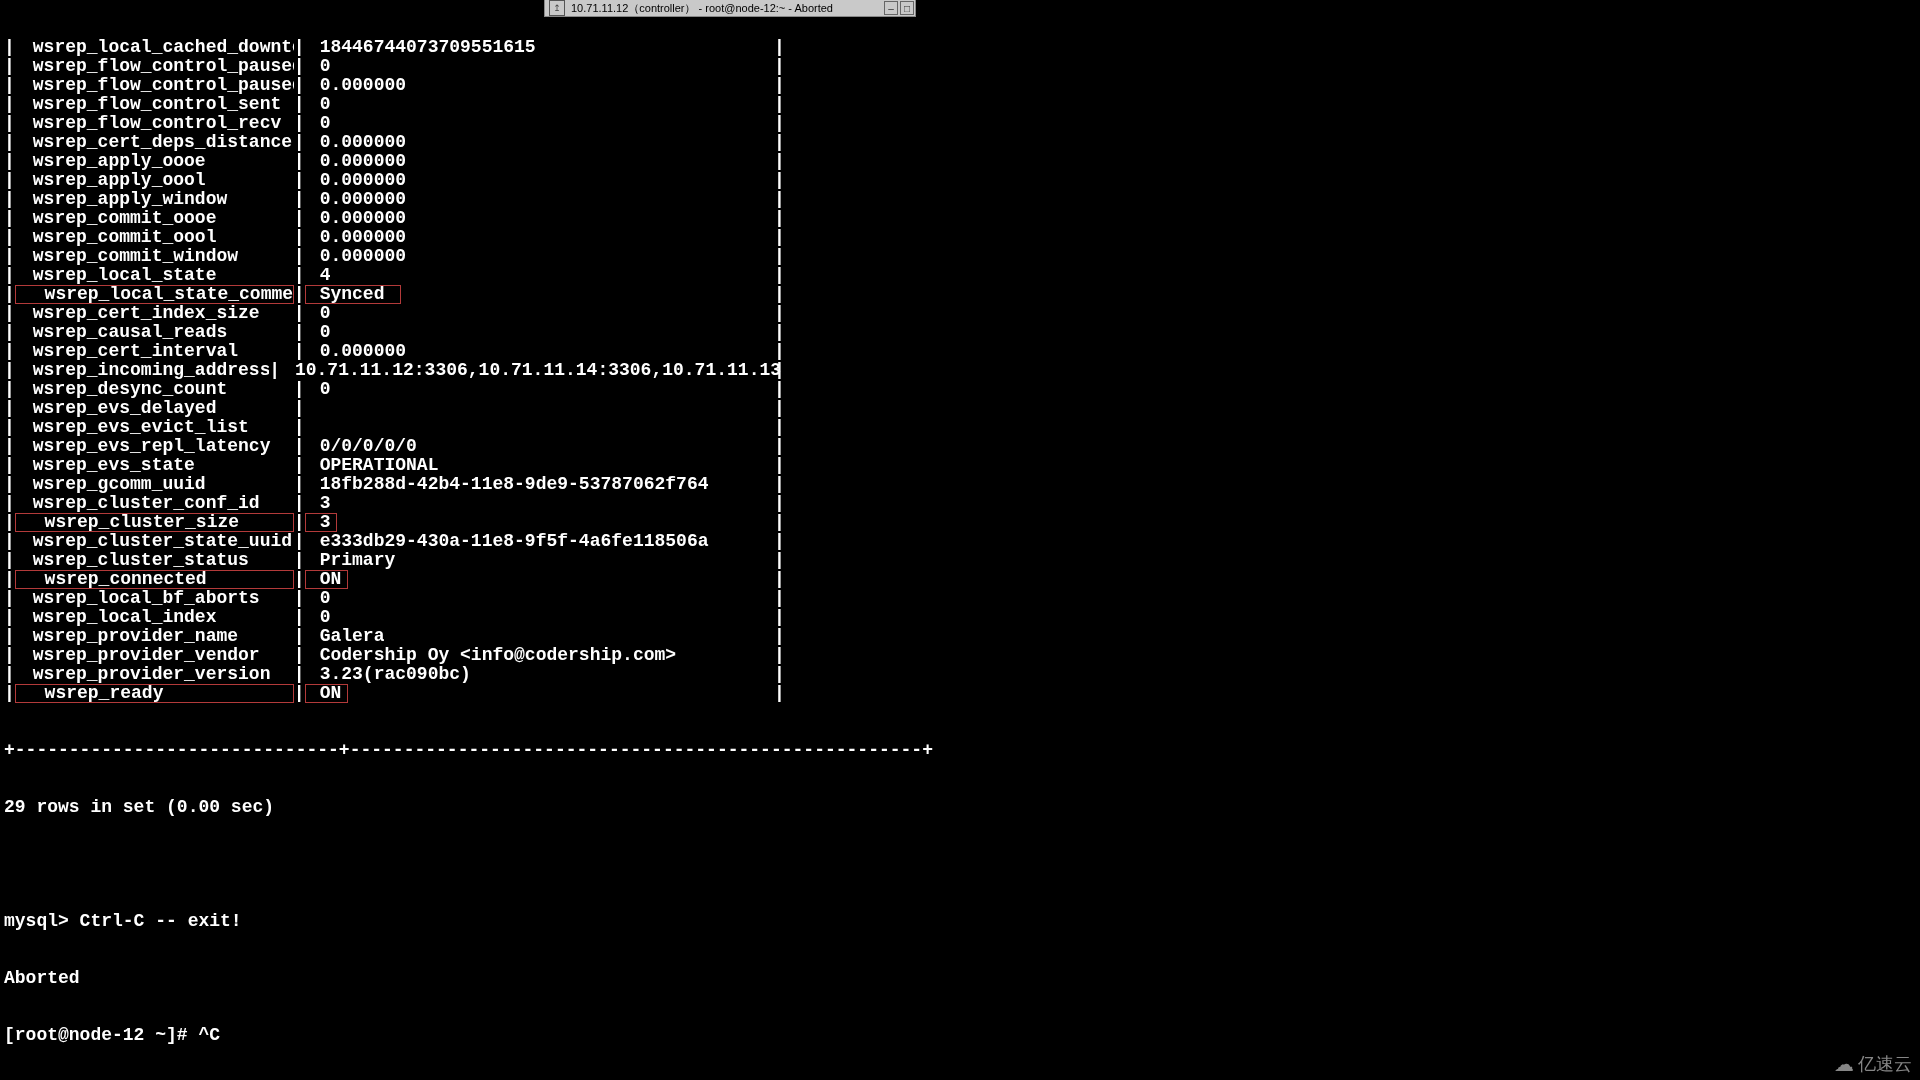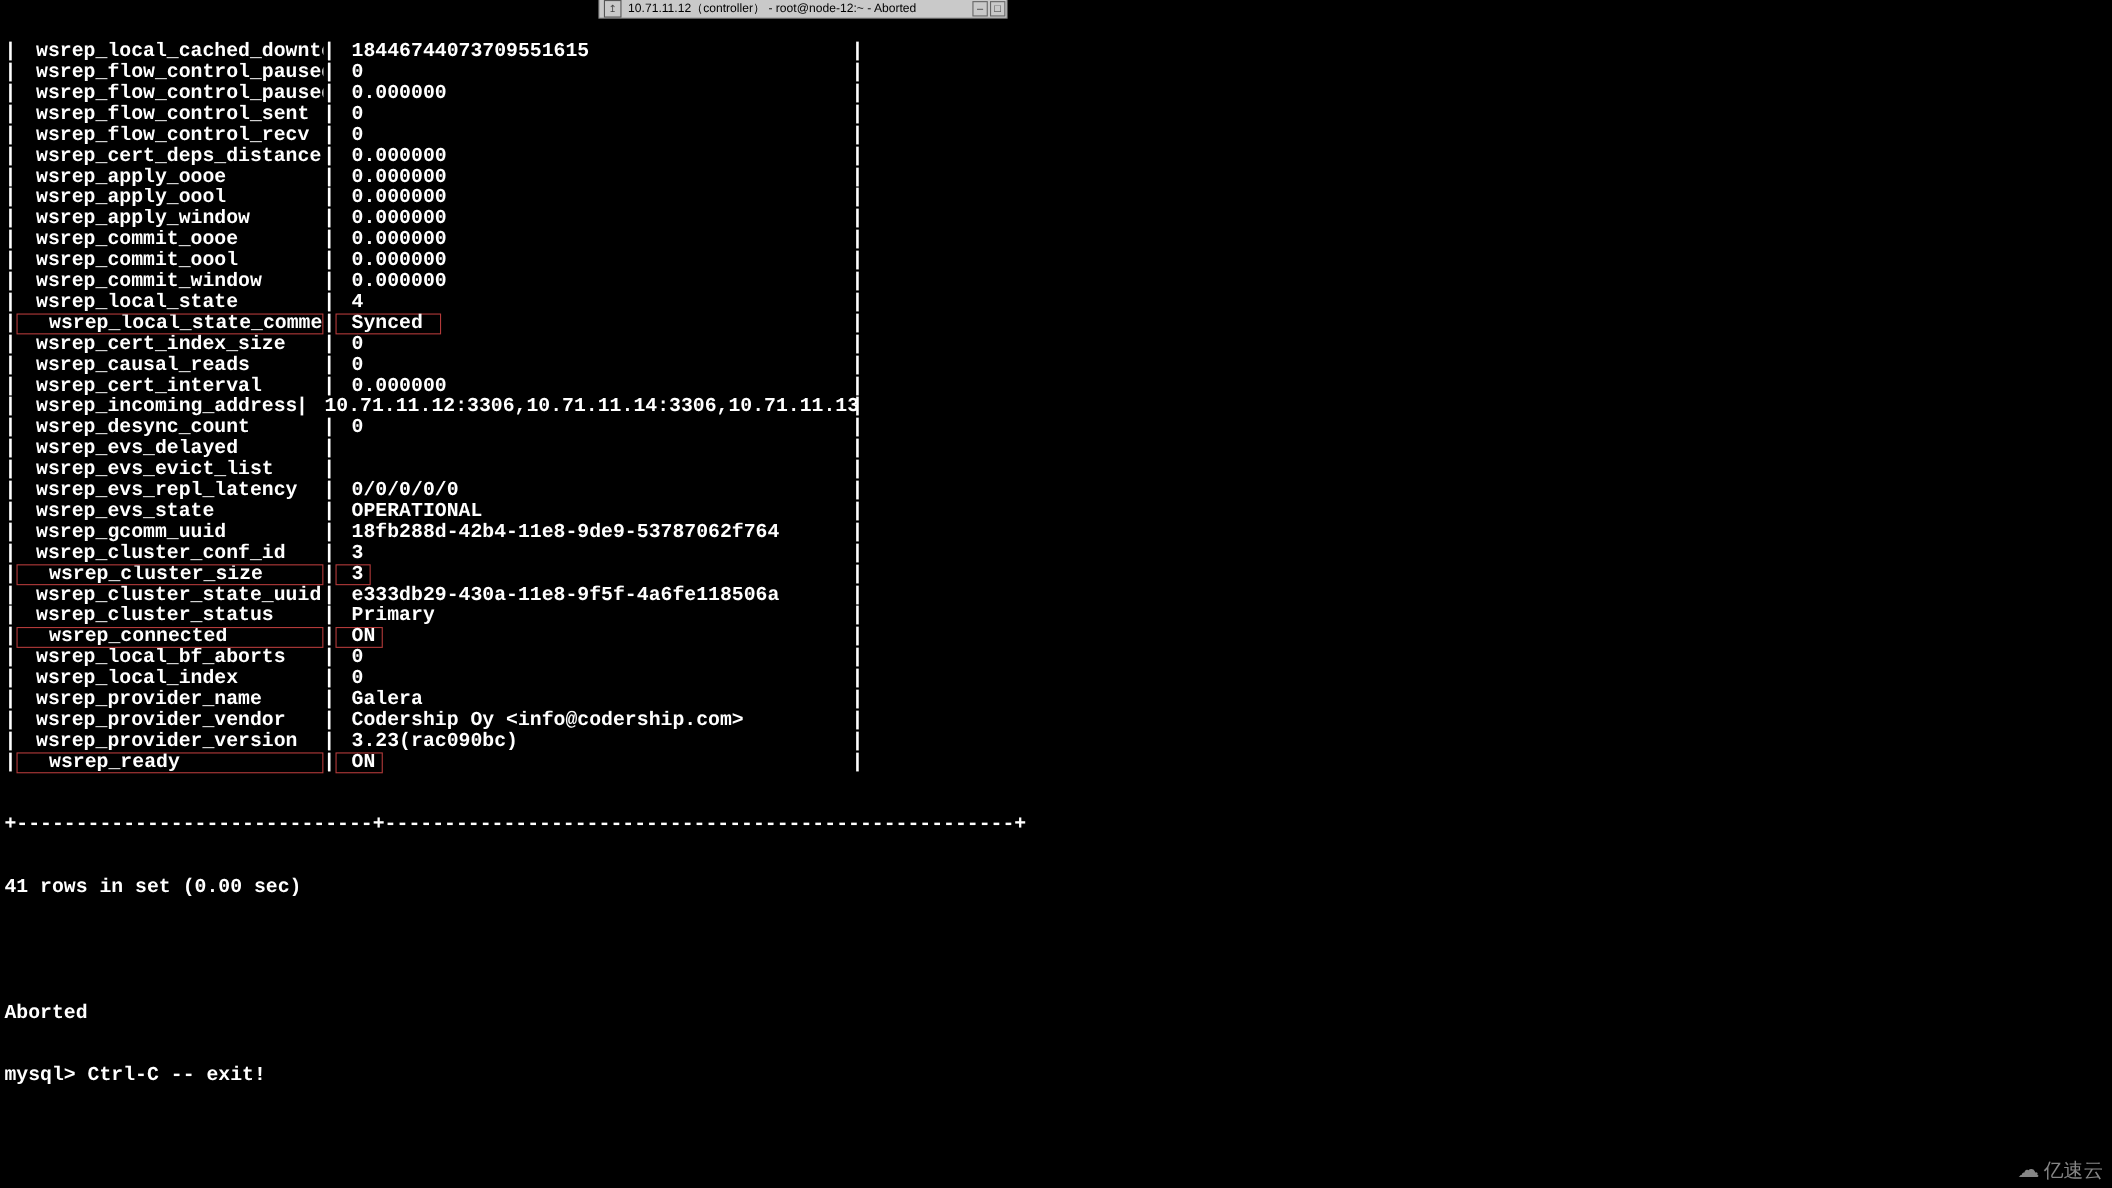--- a/index.html
+++ b/index.html
@@ -26,24 +26,25 @@
   .watermark{position:absolute;right:8px;bottom:6px;color:#bfbfbf;font-family:Arial,sans-serif;
     font-size:18px;font-weight:normal;display:flex;align-items:center;gap:4px;opacity:.7;}
   .watermark .cloud{font-size:20px;}
 </style>
 </head>
 <body>
 
 <div class="terminal">
   <div id="rows-mount"><div class="row"><div style="position: relative; display: flex; width: 780px; height: 19px; align-items: center;"><span class="bar">|</span><span class="cell-name">wsrep_local_cached_downto</span><span class="bar">|</span><span class="cell-val">18446744073709551615</span><span style="position: absolute; left: 770px;">|</span></div></div><div class="row"><div style="position: relative; display: flex; width: 780px; height: 19px; align-items: center;"><span class="bar">|</span><span class="cell-name">wsrep_flow_control_paused_ns</span><span class="bar">|</span><span class="cell-val">0</span><span style="position: absolute; left: 770px;">|</span></div></div><div class="row"><div style="position: relative; display: flex; width: 780px; height: 19px; align-items: center;"><span class="bar">|</span><span class="cell-name">wsrep_flow_control_paused</span><span class="bar">|</span><span class="cell-val">0.000000</span><span style="position: absolute; left: 770px;">|</span></div></div><div class="row"><div style="position: relative; display: flex; width: 780px; height: 19px; align-items: center;"><span class="bar">|</span><span class="cell-name">wsrep_flow_control_sent</span><span class="bar">|</span><span class="cell-val">0</span><span style="position: absolute; left: 770px;">|</span></div></div><div class="row"><div style="position: relative; display: flex; width: 780px; height: 19px; align-items: center;"><span class="bar">|</span><span class="cell-name">wsrep_flow_control_recv</span><span class="bar">|</span><span class="cell-val">0</span><span style="position: absolute; left: 770px;">|</span></div></div><div class="row"><div style="position: relative; display: flex; width: 780px; height: 19px; align-items: center;"><span class="bar">|</span><span class="cell-name">wsrep_cert_deps_distance</span><span class="bar">|</span><span class="cell-val">0.000000</span><span style="position: absolute; left: 770px;">|</span></div></div><div class="row"><div style="position: relative; display: flex; width: 780px; height: 19px; align-items: center;"><span class="bar">|</span><span class="cell-name">wsrep_apply_oooe</span><span class="bar">|</span><span class="cell-val">0.000000</span><span style="position: absolute; left: 770px;">|</span></div></div><div class="row"><div style="position: relative; display: flex; width: 780px; height: 19px; align-items: center;"><span class="bar">|</span><span class="cell-name">wsrep_apply_oool</span><span class="bar">|</span><span class="cell-val">0.000000</span><span style="position: absolute; left: 770px;">|</span></div></div><div class="row"><div style="position: relative; display: flex; width: 780px; height: 19px; align-items: center;"><span class="bar">|</span><span class="cell-name">wsrep_apply_window</span><span class="bar">|</span><span class="cell-val">0.000000</span><span style="position: absolute; left: 770px;">|</span></div></div><div class="row"><div style="position: relative; display: flex; width: 780px; height: 19px; align-items: center;"><span class="bar">|</span><span class="cell-name">wsrep_commit_oooe</span><span class="bar">|</span><span class="cell-val">0.000000</span><span style="position: absolute; left: 770px;">|</span></div></div><div class="row"><div style="position: relative; display: flex; width: 780px; height: 19px; align-items: center;"><span class="bar">|</span><span class="cell-name">wsrep_commit_oool</span><span class="bar">|</span><span class="cell-val">0.000000</span><span style="position: absolute; left: 770px;">|</span></div></div><div class="row"><div style="position: relative; display: flex; width: 780px; height: 19px; align-items: center;"><span class="bar">|</span><span class="cell-name">wsrep_commit_window</span><span class="bar">|</span><span class="cell-val">0.000000</span><span style="position: absolute; left: 770px;">|</span></div></div><div class="row"><div style="position: relative; display: flex; width: 780px; height: 19px; align-items: center;"><span class="bar">|</span><span class="cell-name">wsrep_local_state</span><span class="bar">|</span><span class="cell-val">4</span><span style="position: absolute; left: 770px;">|</span></div></div><div class="row"><div style="position: relative; display: flex; width: 780px; height: 19px; align-items: center;"><span class="bar">|</span><span class="highlight-name cell-name" style="width: 279px;"> wsrep_local_state_comment</span><span class="bar">|</span><span class="highlight-val" style="padding-left: 14px; padding-right: 6px; min-width: 96px;">Synced</span><span style="position: absolute; left: 770px;">|</span></div></div><div class="row"><div style="position: relative; display: flex; width: 780px; height: 19px; align-items: center;"><span class="bar">|</span><span class="cell-name">wsrep_cert_index_size</span><span class="bar">|</span><span class="cell-val">0</span><span style="position: absolute; left: 770px;">|</span></div></div><div class="row"><div style="position: relative; display: flex; width: 780px; height: 19px; align-items: center;"><span class="bar">|</span><span class="cell-name">wsrep_causal_reads</span><span class="bar">|</span><span class="cell-val">0</span><span style="position: absolute; left: 770px;">|</span></div></div><div class="row"><div style="position: relative; display: flex; width: 780px; height: 19px; align-items: center;"><span class="bar">|</span><span class="cell-name">wsrep_cert_interval</span><span class="bar">|</span><span class="cell-val">0.000000</span><span style="position: absolute; left: 770px;">|</span></div></div><div class="row"><div style="position: relative; display: flex; width: 780px; height: 19px; align-items: center;"><span class="bar">|</span><span class="cell-name">wsrep_incoming_addresses</span><span class="bar">|</span><span class="cell-val">10.71.11.12:3306,10.71.11.14:3306,10.71.11.13:3306</span><span style="position: absolute; left: 770px;">|</span></div></div><div class="row"><div style="position: relative; display: flex; width: 780px; height: 19px; align-items: center;"><span class="bar">|</span><span class="cell-name">wsrep_desync_count</span><span class="bar">|</span><span class="cell-val">0</span><span style="position: absolute; left: 770px;">|</span></div></div><div class="row"><div style="position: relative; display: flex; width: 780px; height: 19px; align-items: center;"><span class="bar">|</span><span class="cell-name">wsrep_evs_delayed</span><span class="bar">|</span><span class="cell-val"></span><span style="position: absolute; left: 770px;">|</span></div></div><div class="row"><div style="position: relative; display: flex; width: 780px; height: 19px; align-items: center;"><span class="bar">|</span><span class="cell-name">wsrep_evs_evict_list</span><span class="bar">|</span><span class="cell-val"></span><span style="position: absolute; left: 770px;">|</span></div></div><div class="row"><div style="position: relative; display: flex; width: 780px; height: 19px; align-items: center;"><span class="bar">|</span><span class="cell-name">wsrep_evs_repl_latency</span><span class="bar">|</span><span class="cell-val">0/0/0/0/0</span><span style="position: absolute; left: 770px;">|</span></div></div><div class="row"><div style="position: relative; display: flex; width: 780px; height: 19px; align-items: center;"><span class="bar">|</span><span class="cell-name">wsrep_evs_state</span><span class="bar">|</span><span class="cell-val">OPERATIONAL</span><span style="position: absolute; left: 770px;">|</span></div></div><div class="row"><div style="position: relative; display: flex; width: 780px; height: 19px; align-items: center;"><span class="bar">|</span><span class="cell-name">wsrep_gcomm_uuid</span><span class="bar">|</span><span class="cell-val">18fb288d-42b4-11e8-9de9-53787062f764</span><span style="position: absolute; left: 770px;">|</span></div></div><div class="row"><div style="position: relative; display: flex; width: 780px; height: 19px; align-items: center;"><span class="bar">|</span><span class="cell-name">wsrep_cluster_conf_id</span><span class="bar">|</span><span class="cell-val">3</span><span style="position: absolute; left: 770px;">|</span></div></div><div class="row"><div style="position: relative; display: flex; width: 780px; height: 19px; align-items: center;"><span class="bar">|</span><span class="highlight-name cell-name" style="width: 279px;"> wsrep_cluster_size</span><span class="bar">|</span><span class="highlight-val" style="padding-left: 14px; padding-right: 6px; min-width: 24px;">3</span><span style="position: absolute; left: 770px;">|</span></div></div><div class="row"><div style="position: relative; display: flex; width: 780px; height: 19px; align-items: center;"><span class="bar">|</span><span class="cell-name">wsrep_cluster_state_uuid</span><span class="bar">|</span><span class="cell-val">e333db29-430a-11e8-9f5f-4a6fe118506a</span><span style="position: absolute; left: 770px;">|</span></div></div><div class="row"><div style="position: relative; display: flex; width: 780px; height: 19px; align-items: center;"><span class="bar">|</span><span class="cell-name">wsrep_cluster_status</span><span class="bar">|</span><span class="cell-val">Primary</span><span style="position: absolute; left: 770px;">|</span></div></div><div class="row"><div style="position: relative; display: flex; width: 780px; height: 19px; align-items: center;"><span class="bar">|</span><span class="highlight-name cell-name" style="width: 279px;"> wsrep_connected</span><span class="bar">|</span><span class="highlight-val" style="padding-left: 14px; padding-right: 6px; min-width: 34px;">ON</span><span style="position: absolute; left: 770px;">|</span></div></div><div class="row"><div style="position: relative; display: flex; width: 780px; height: 19px; align-items: center;"><span class="bar">|</span><span class="cell-name">wsrep_local_bf_aborts</span><span class="bar">|</span><span class="cell-val">0</span><span style="position: absolute; left: 770px;">|</span></div></div><div class="row"><div style="position: relative; display: flex; width: 780px; height: 19px; align-items: center;"><span class="bar">|</span><span class="cell-name">wsrep_local_index</span><span class="bar">|</span><span class="cell-val">0</span><span style="position: absolute; left: 770px;">|</span></div></div><div class="row"><div style="position: relative; display: flex; width: 780px; height: 19px; align-items: center;"><span class="bar">|</span><span class="cell-name">wsrep_provider_name</span><span class="bar">|</span><span class="cell-val">Galera</span><span style="position: absolute; left: 770px;">|</span></div></div><div class="row"><div style="position: relative; display: flex; width: 780px; height: 19px; align-items: center;"><span class="bar">|</span><span class="cell-name">wsrep_provider_vendor</span><span class="bar">|</span><span class="cell-val">Codership Oy &lt;info@codership.com&gt;</span><span style="position: absolute; left: 770px;">|</span></div></div><div class="row"><div style="position: relative; display: flex; width: 780px; height: 19px; align-items: center;"><span class="bar">|</span><span class="cell-name">wsrep_provider_version</span><span class="bar">|</span><span class="cell-val">3.23(rac090bc)</span><span style="position: absolute; left: 770px;">|</span></div></div><div class="row"><div style="position: relative; display: flex; width: 780px; height: 19px; align-items: center;"><span class="bar">|</span><span class="highlight-name cell-name" style="width: 279px;"> wsrep_ready</span><span class="bar">|</span><span class="highlight-val" style="padding-left: 14px; padding-right: 6px; min-width: 34px;">ON</span><span style="position: absolute; left: 770px;">|</span></div></div></div>
   <div class="row"><span id="sep-line">+------------------------------+-----------------------------------------------------+</span></div>
-  <div class="row">41 rows in set (0.00 sec)</div>
+  <div class="row">29 rows in set (0.00 sec)</div>
   <div class="row"></div>
+  <div class="row">mysql&gt; Ctrl-C -- exit!</div>
   <div class="row">Aborted</div>
-  <div class="row">mysql&gt; Ctrl-C -- exit!</div>
+  <div class="row">[root@node-12 ~]# ^C</div>
   
 </div>
 
 <div class="titlebar">
   <span class="icon">↥</span>
   <span class="txt">10.71.11.12（controller） - root@node-12:~ - Aborted</span>
   <span class="btn">–</span>
   <span class="btn">□</span>
 </div>
 

